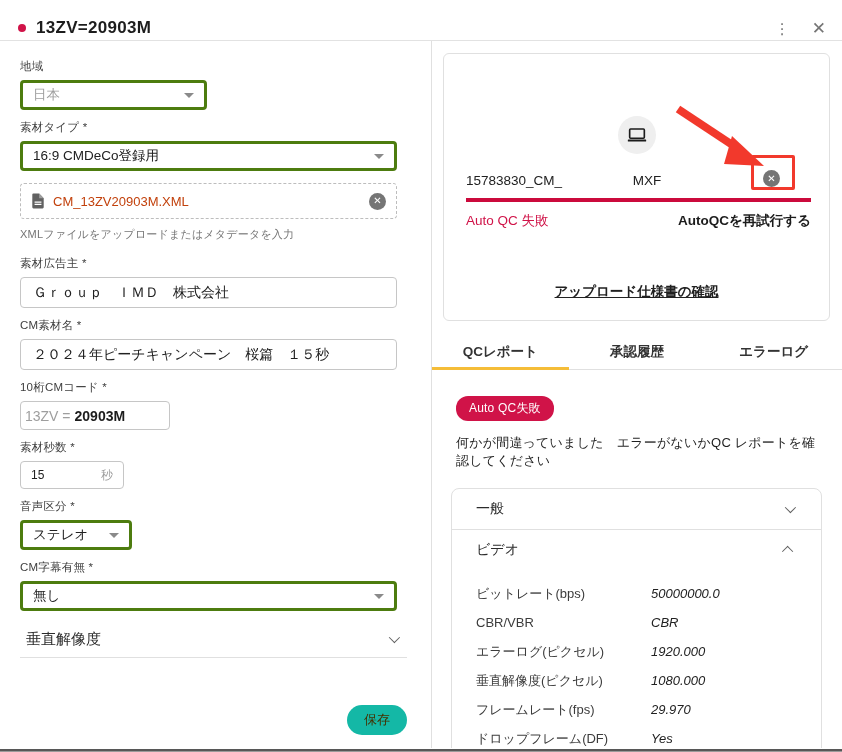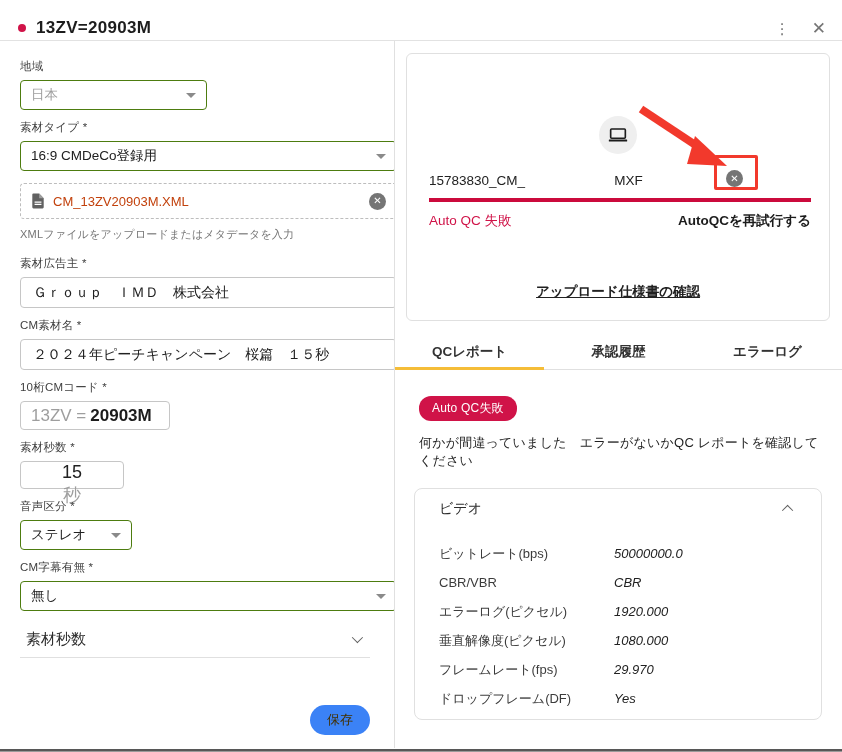--- a/index.html
+++ b/index.html
@@ -10,58 +10,58 @@
   
   header { height:41px; display:flex; align-items:center; padding:16px 16px 0 18px; border-bottom:1px solid #e2e2e2; }
   .dot { width:8px; height:8px; border-radius:50%; background:#d01348; margin-right:10px; }
   .title { font-size:17px; font-weight:bold; letter-spacing:.3px; color:#1c1c1c; }
   .hdr-icons { margin-left:auto; display:flex; align-items:center; gap:22px; }
   .icon-btn { color:#757575; font-size:17px; cursor:pointer; line-height:1; }
   .kebab { font-size:15px; letter-spacing:0; }
 
   
   .cols { display:flex; height:709px; }
-  .left { width:395px; border-right:1px solid #e0e0e0; display:flex; flex-direction:column; }
+  .left { width:432px; border-right:1px solid #e0e0e0; display:flex; flex-direction:column; }
   .left-scroll { flex:1; padding:18px 24px 0 20px; overflow:hidden; }
   .right { flex:1; overflow:hidden; }
 
   
   .fld-label { font-size:11.5px; color:#3f3f3f; margin-bottom:6px; letter-spacing:.2px; }
   .field { margin-bottom:10px; }
-  .select, .tinput { position:relative; height:30px; border:1px solid #4d7c0f; border-radius:4px;
+  .select, .tinput { position:relative; height:30px; border:3px solid #4d7c0f; border-radius:4px;
     display:flex; align-items:center; padding:0 10px; font-size:13.5px; background:#fff; }
   .select { cursor:pointer; justify-content:space-between; }
   .select.disabled { color:#9e9e9e; }
   .caret { width:0; height:0; border-left:5px solid transparent; border-right:5px solid transparent; border-top:5px solid #8a8a8a; }
   .w-full { width:377px; } .w-region { width:187px; } .w-audio { width:112px; }
   .dashed { width:377px; height:36px; border:1.5px dashed #bdbdbd; border-radius:4px; display:flex; align-items:center;
     padding:0 10px; gap:8px; cursor:pointer; }
   .doc-icon { width:14px; height:16px; flex:0 0 auto; }
   .file-name { font-size:13px; color:#c2410c; flex:1; }
   .circle-x { width:17px; height:17px; border-radius:50%; background:#757575; color:#fff; font-size:10px;
     display:flex; align-items:center; justify-content:center; cursor:pointer; flex:0 0 auto; line-height:1; }
   .helper { font-size:11px; color:#757575; margin:-2px 0 14px 0; letter-spacing:.2px; }
   input.tb { width:377px; height:31px; border:1px solid #c6c6c6; border-radius:4px; padding:0 12px;
     font-size:14px; color:#212121; font-family:inherit; }
   .code-box { width:150px; height:29px; border:1px solid #c6c6c6; border-radius:4px; display:flex; align-items:center;
-    padding:0 10px; gap:4px; font-size:17px; }
+    padding:0 4px; gap:4px; font-size:14px; }
   .code-prefix { color:#9e9e9e; } .code-val { font-weight:bold; color:#1c1c1c; }
   .dur-box { width:104px; height:28px; border:1px solid #c6c6c6; border-radius:4px; display:flex; align-items:center;
-    justify-content:space-between; padding:0 10px; font-size:18px;flex-direction:column; }
+    justify-content:space-between; padding:0 10px; font-size:12px; }
   .dur-suffix { color:#9e9e9e; }
 
   .acc-row { height:37px; display:flex; align-items:center; justify-content:space-between;
     padding:0 10px 0 6px; border-bottom:1px solid #e0e0e0; cursor:pointer; margin-top:0; }
   .acc-row:first-of-type { margin-top:14px; }
   .acc-label { font-size:15px; color:#2b2b2b; }
   .chev { width:8px; height:8px; border-right:1.6px solid #616161; border-bottom:1.6px solid #616161; }
   .chev.down { transform:rotate(45deg) translateY(-2px); }
   .chev.up { transform:rotate(-135deg) translateY(-2px); }
   .left-footer { height:60px; display:flex; align-items:center; justify-content:flex-end; padding-right:24px; }
-  .save-btn { border:none; background:#3b82f6; color:#433000; font-size:13px; font-family:inherit;
+  .save-btn { border:none; background:#14b8a6; color:#433000; font-size:13px; font-family:inherit;
     height:30px; padding:0 17px; border-radius:16px; cursor:pointer; }
 
   
   .upload-card { position:relative; margin:12px 12px 0 11px; height:268px; border:1px solid #e0e0e0; border-radius:6px; background:#fff; }
   .dev-circle { position:absolute; left:50%; top:62px; transform:translateX(-50%); width:38px; height:38px;
     border-radius:50%; background:#efefef; display:flex; align-items:center; justify-content:center; }
   .file-row { position:absolute; left:22px; right:18px; top:112px; height:28px; display:flex; align-items:center; }
   .f-name { font-size:13.5px; color:#212121; }
   .f-ext { position:absolute; left:50%; transform:translateX(-20%); font-size:13.5px; color:#212121; }
   .f-close { position:absolute; left:297px; top:4px; }
@@ -181,21 +181,21 @@
 
         <div class="field">
           <div class="fld-label">CM字幕有無 *</div>
           <div class="select w-full">
             <span>無し</span>
             <span class="caret"></span>
           </div>
         </div>
 
         <div class="acc-row">
-          <span class="acc-label">素材秒数</span>
+          <span class="acc-label">垂直解像度</span>
           <span class="chev down"></span>
         </div>
 
       </div>
 
       <div class="left-footer">
         <button class="save-btn">保存</button>
       </div>
     </div>
 
@@ -237,20 +237,24 @@
         <div class="tab active">QCレポート</div>
         <div class="tab">承認履歴</div>
         <div class="tab">エラーログ</div>
       </div>
 
       <span class="badge">Auto QC失敗</span>
       <div class="qc-msg">何かが間違っていました　エラーがないかQC レポートを確認してください</div>
 
       <div class="report-card">
         <div class="rep-row">
+          <span class="rep-label">一般</span>
+          <span class="chev down"></span>
+        </div>
+        <div class="rep-row">
           <span class="rep-label">ビデオ</span>
           <span class="chev up"></span>
         </div>
 
         <div class="detail-list">
           <div class="d-row">
             <span class="d-label">ビットレート(bps)</span>
             <span class="d-val">50000000.0</span>
           </div>
           <div class="d-row">

